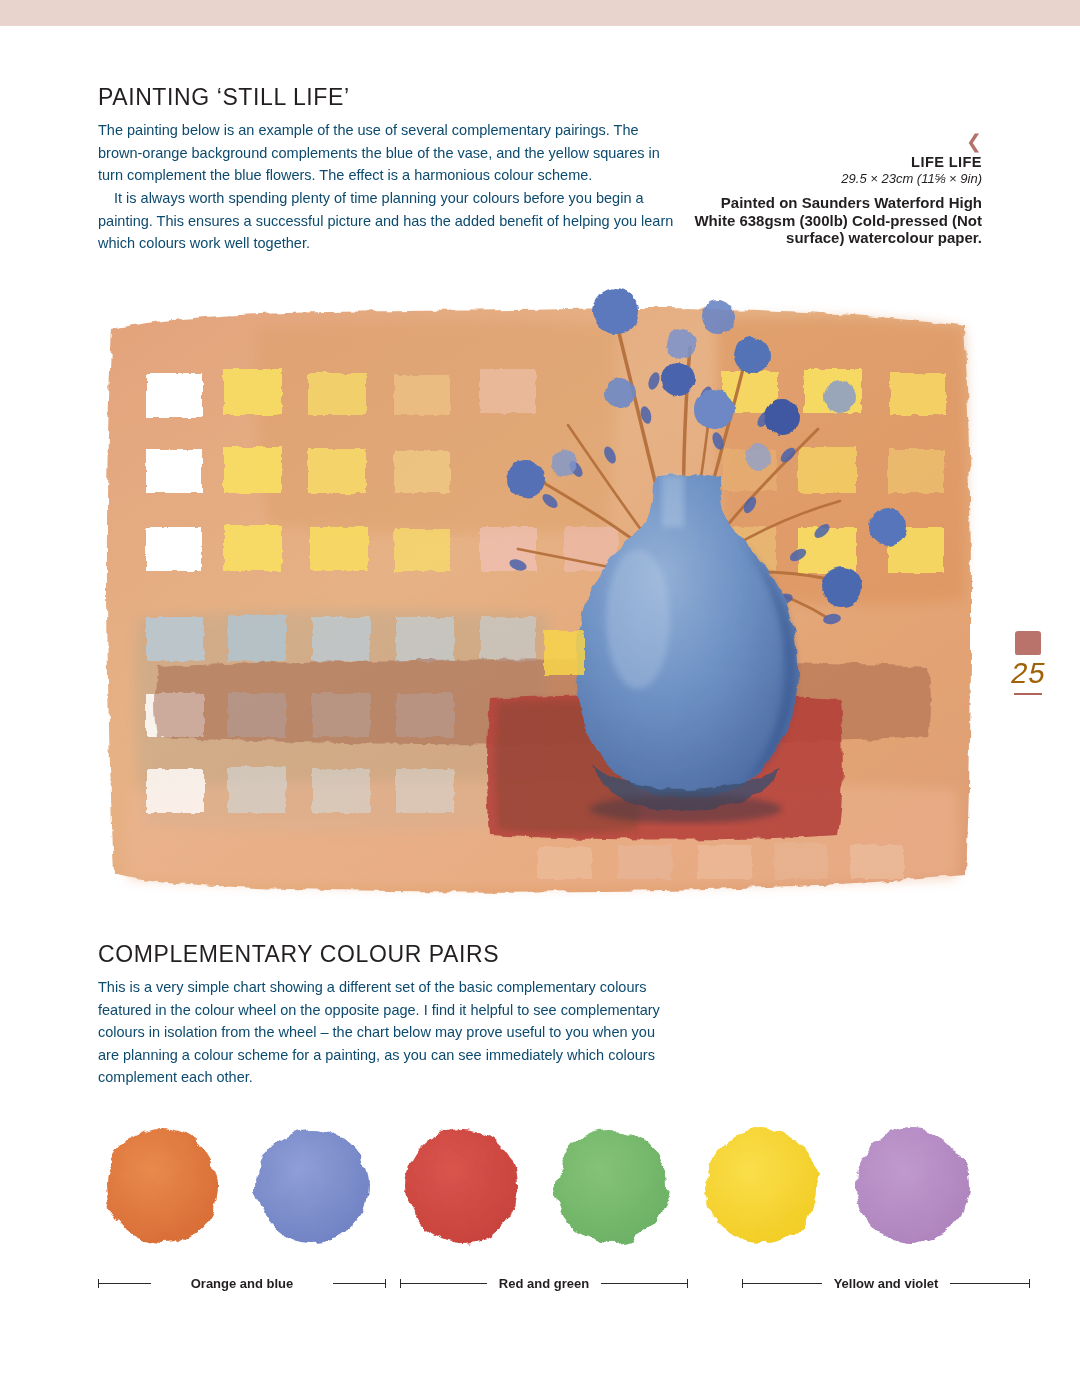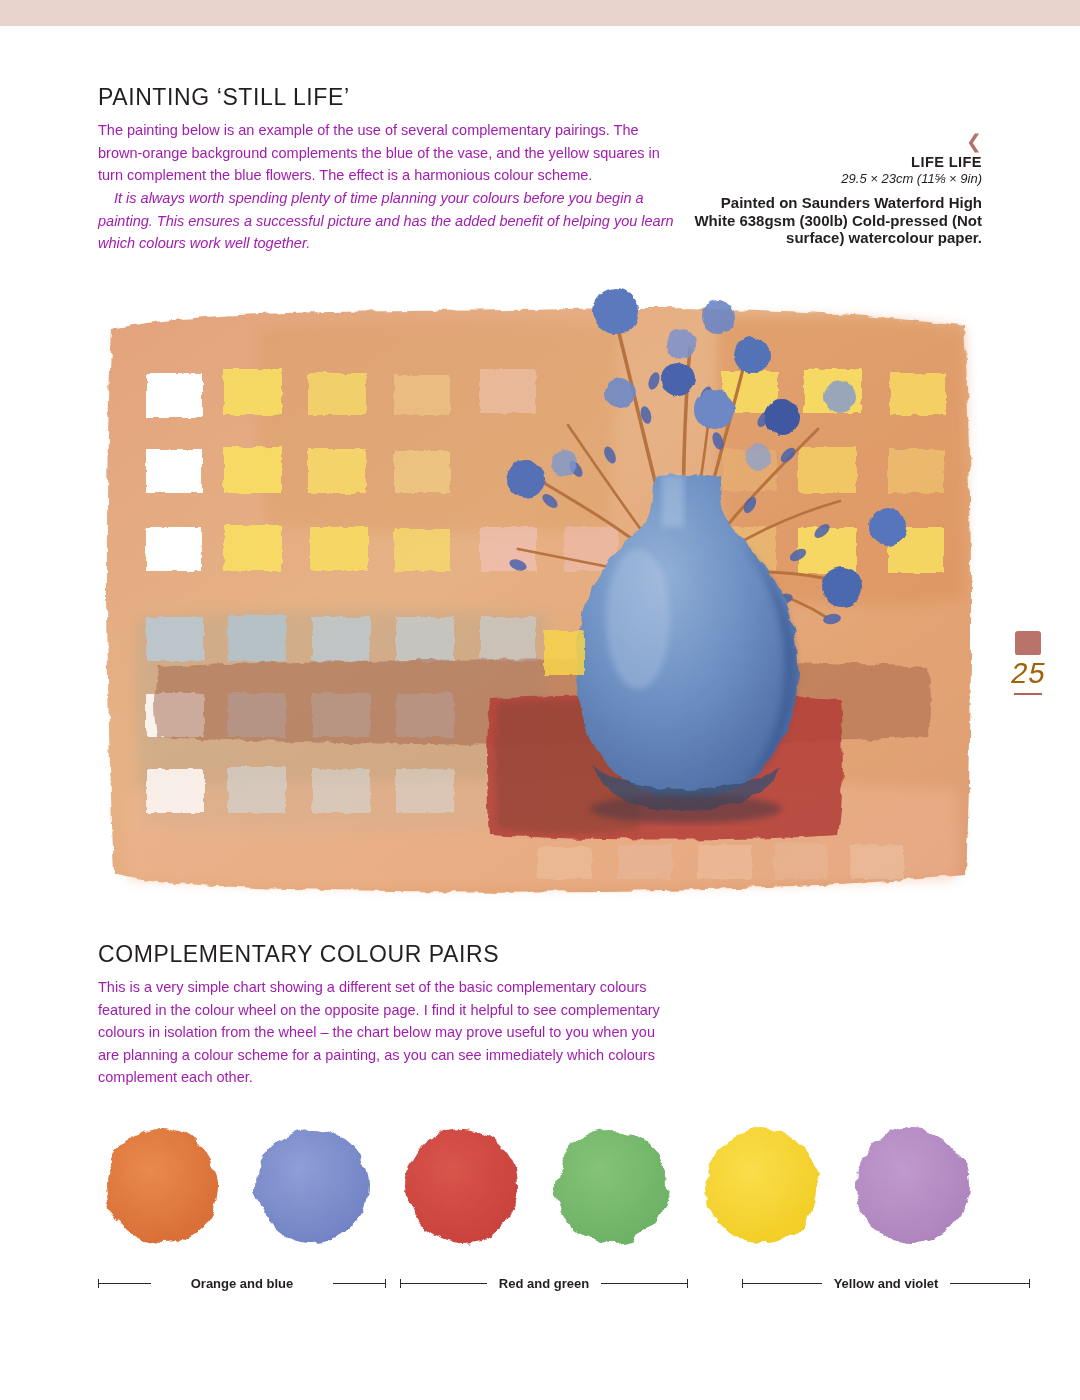--- a/index.html
+++ b/index.html
@@ -40,25 +40,25 @@
     color: #231f20;
   }
   #title-painting { top: 58px; left: 98px; }
   #title-pairs { top: 915px; left: 98px; }
 
   p.body-text {
     position: absolute;
     margin: 0;
     font-size: 14.5px;
     line-height: 22.6px;
-    color: #a21caf;
+    color: #0c4a6e;
     font-family: "Liberation Sans", sans-serif;
   }
   #intro-1 { top: 93px; left: 98px; width: 578px; }
-  #intro-2 { top: 161px; left: 98px; width: 578px; text-indent: 16px; font-style: italic; }
+  #intro-2 { top: 161px; left: 98px; width: 578px; text-indent: 16px; }
   #pairs-text { top: 950px; left: 98px; width: 570px; }
 
   
   .caption {
     position: absolute;
     top: 110px;
     right: 98px;
     width: 300px;
     text-align: right;
     color: #231f20;

